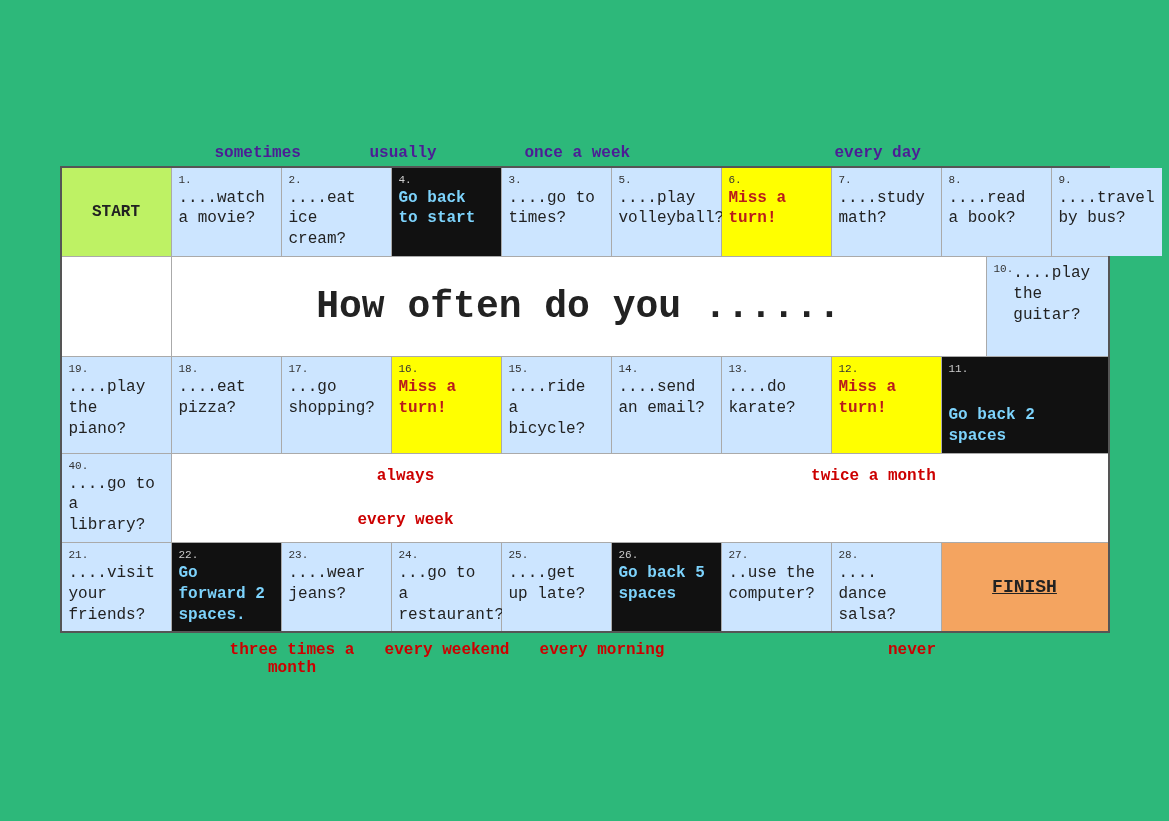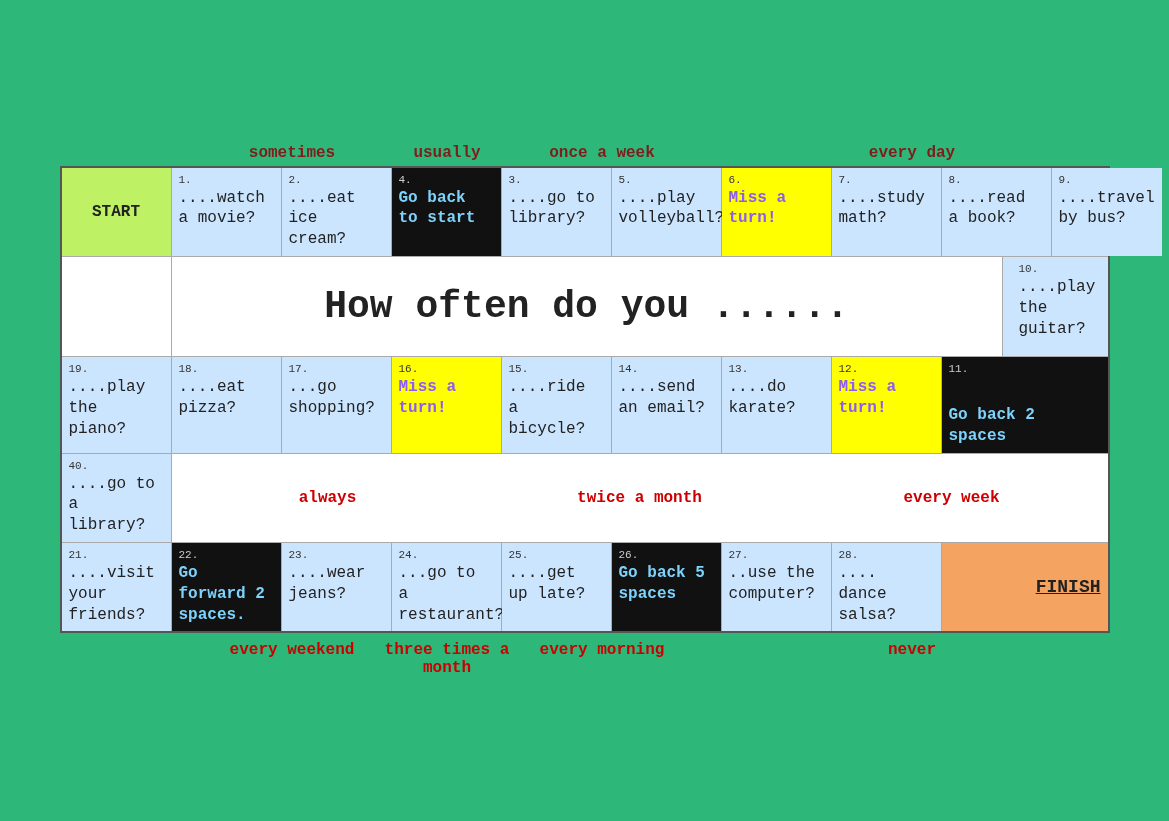--- a/index.html
+++ b/index.html
@@ -20,23 +20,23 @@
       gap: 0;
     }
     
     .freq-header {
       display: grid;
       grid-template-columns: 155px 155px 155px 155px 155px 155px;
       margin-bottom: 0;
       padding: 0 0 4px 0;
     }
     .freq-label {
-      text-align: center;
-      font-weight: bold;
-      color: #7f1d1d;
+      text-align: left;
+      font-weight: bold;
+      color: #4c1d95;
       font-size: 16px;
       font-family: 'Courier New', monospace;
     }
 
     
     .board {
       background: white;
       border: 2px solid #555;
       display: flex;
       flex-direction: column;
@@ -88,26 +88,26 @@
     .cell-black {
       background: #111;
       color: white;
     }
     .cell-black .cell-num { color: #ccc; }
     .cell-black .cell-text { color: #7dd3fc; font-weight: bold; }
 
     .cell-yellow {
       background: #ffff00;
     }
-    .cell-yellow .cell-text { color: #8b5cf6; font-weight: bold; }
+    .cell-yellow .cell-text { color: #b91c1c; font-weight: bold; }
 
     .cell-finish {
       background: #f4a460;
       display: flex;
-      align-items: flex-end;
+      align-items: center;
       justify-content: center;
       font-weight: bold;
       font-size: 18px;
       font-family: 'Courier New', monospace;
       color: #222;
       text-decoration: underline;
     }
 
     .cell-light-blue {
       background: #cce5ff;
@@ -132,26 +132,26 @@
       justify-content: center;
     }
     .big-title {
       font-size: 38px;
       font-weight: bold;
       font-family: 'Courier New', monospace;
       color: #222;
       text-align: left;
     }
     .middle-right {
-      width: 106px;
+      width: 122px;
       border-left: 1px solid #aaa;
       background: #cce5ff;
-      padding: 6px 16px;
-      display: flex;
-      flex-direction: column;
+      padding: 6px 7px;
+      display: flex;
+      flex-direction: row;
     }
     .freq-subrow-cell {
       flex: 1;
       text-align: center;
       font-weight: bold;
       font-size: 16px;
       font-family: 'Courier New', monospace;
       color: #cc0000;
       padding: 4px;
     }
@@ -204,21 +204,21 @@
       <div class="cell cell-light-blue w2">
         <div class="cell-num">2.</div>
         <div class="cell-text">....eat ice cream?</div>
       </div>
       <div class="cell cell-black w2">
         <div class="cell-num">4.</div>
         <div class="cell-text">Go back to start</div>
       </div>
       <div class="cell cell-light-blue w2">
         <div class="cell-num">3.</div>
-        <div class="cell-text">....go to library?</div>
+        <div class="cell-text">....go to times?</div>
       </div>
       <div class="cell cell-light-blue w2">
         <div class="cell-num">5.</div>
         <div class="cell-text">....play volleyball?</div>
       </div>
       <div class="cell cell-yellow w2">
         <div class="cell-num">6.</div>
         <div class="cell-text">Miss a turn!</div>
       </div>
       <div class="cell cell-light-blue w2">
@@ -283,21 +283,21 @@
         <div class="cell-num">11.</div>
         <div class="cell-text">Go back 2 spaces</div>
       </div>
     </div>
 
     <div style="display:flex; border-bottom:1px solid #aaa;">
       <div class="cell cell-light-blue w1" style="border-right:1px solid #aaa;">
         <div class="cell-num">40.</div>
         <div class="cell-text">....go to a library?</div>
       </div>
-      <div style="flex:1; display:grid; grid-template-columns:1fr 1fr 1fr; align-items:center;border-radius:14px;">
+      <div style="flex:1; display:grid; grid-template-columns:1fr 1fr; align-items:center;border-radius:14px;">
         <div class="freq-subrow-cell">always</div>
         <div class="freq-subrow-cell">twice a month</div>
         <div class="freq-subrow-cell">every week</div>
       </div>
     </div>
 
     <div class="row">
       <div class="cell cell-light-blue w1">
         <div class="cell-num">21.</div>
         <div class="cell-text">....visit your friends?</div>
@@ -332,20 +332,20 @@
       </div>
       <div class="cell cell-finish" style="flex:1;">
         <span>FINISH</span>
       </div>
     </div>
 
   </div>
 
   <div class="bottom-freq">
     <div class="bottom-freq-label"></div>
+    <div class="bottom-freq-label">three times a month</div>
     <div class="bottom-freq-label">every weekend</div>
-    <div class="bottom-freq-label">three times a month</div>
     <div class="bottom-freq-label">every morning</div>
     <div class="bottom-freq-label"></div>
     <div class="bottom-freq-label">never</div>
   </div>
 
 </div>
 
 </body></html>

